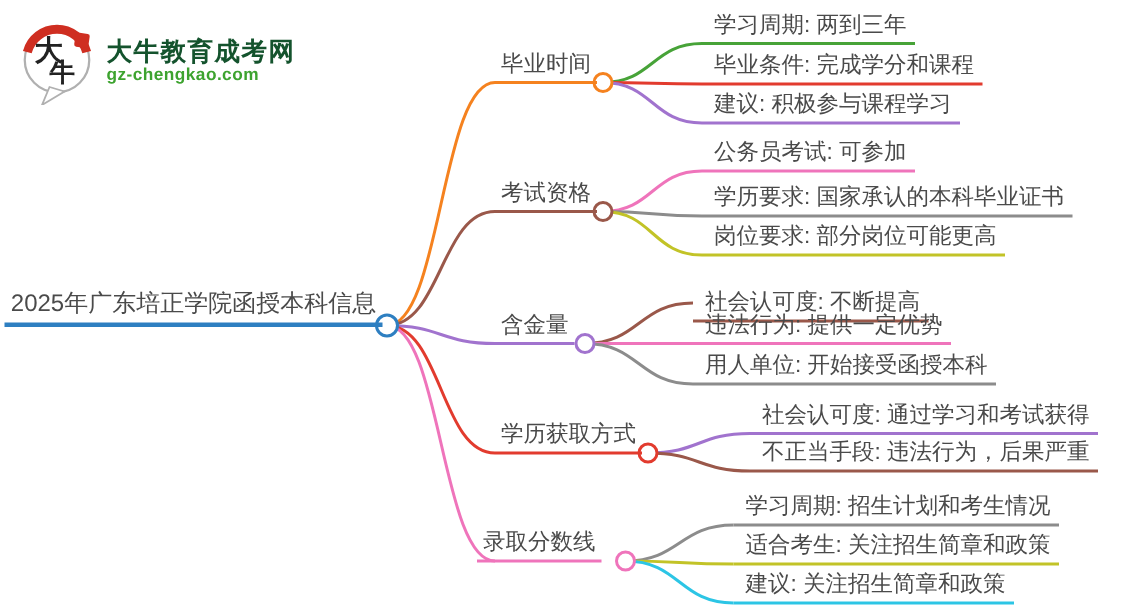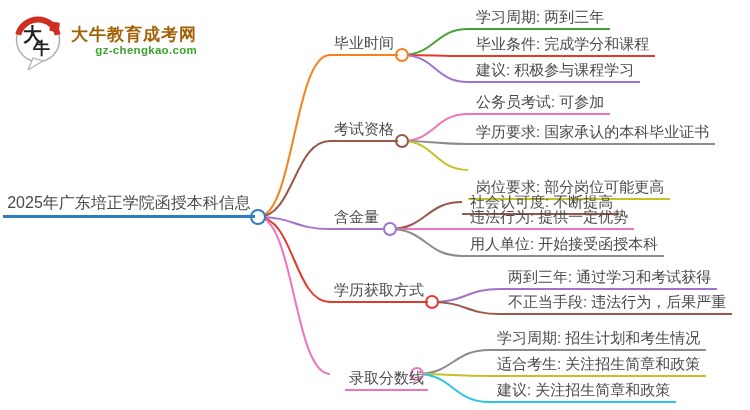--- a/index.html
+++ b/index.html
@@ -78,45 +78,45 @@
       <svg width="48" height="54">
         <circle cx="24" cy="24" r="21.5" fill="#ffffff" stroke="#b0b0b0" stroke-width="1.5"></circle>
         <path d="M19,42 L14,54 L29,45 Z" fill="#ffffff" stroke="#b0b0b0" stroke-width="1.2"></path>
         <path d="M4.2,18.7 A20.5,20.5 0 0 1 43.8,18.7" fill="none" stroke-width="6" stroke="#cf2e21"></path>
         <rect x="36" y="6" width="9.5" height="9.5" rx="1.5" transform="rotate(8 40 10)" fill="#cf2e21"></rect>
       </svg>
       <span class="ch1">大</span>
       <span class="ch2">牛</span>
     </div>
     <div class="logo-text">
-      <div class="site-name" style="color: #a16207;">大牛教育成考网</div>
-      <div class="site-domain" style="color: rgb(61, 163, 47); text-align: right;">gz-chengkao.com</div>
+      <div class="site-name" style="color: #14532d;">大牛教育成考网</div>
+      <div class="site-domain" style="color: rgb(61, 163, 47);">gz-chengkao.com</div>
     </div>
   </div>
 
   <div class="node root-node" style="left: 3px; top: 191px; border-bottom-color: rgb(46, 127, 193); text-align: center;">2025年广东培正学院函授本科信息</div>
 
   <div class="node branch" style="left: 330px; top: 32px; border-bottom-color: rgb(245, 130, 31);">毕业时间</div>
   <div class="node branch" style="left: 330px; top: 118px; border-bottom-color: rgb(154, 88, 74);">考试资格</div>
   <div class="node branch" style="left: 330px; top: 279px; border-bottom-color: rgb(226, 59, 46);">学历获取方式</div>
   <div class="node branch" style="left: 330px; top: 206px; border-bottom-color: rgb(161, 115, 206);">含金量</div>
-  <div class="node branch" style="left: 345px; top: 351px; border-bottom-color: rgb(239, 116, 187); margin-top: 16px;">录取分数线</div>
+  <div class="node branch" style="left: 318px; top: 351px; border-bottom-color: rgb(239, 116, 187);">录取分数线</div>
 
   <div class="node" style="left: 468px; top: 6px; border-bottom-color: rgb(71, 163, 56);">学习周期: 两到三年</div>
   <div class="node" style="left: 468px; top: 33px; border-bottom-color: rgb(226, 59, 46);">毕业条件: 完成学分和课程</div>
   <div class="node" style="left: 468px; top: 59px; border-bottom-color: rgb(161, 115, 206);">建议: 积极参与课程学习</div>
 
   <div class="node" style="left: 468px; top: 91px; border-bottom-color: rgb(239, 116, 187);">公务员考试: 可参加</div>
   <div class="node" style="left: 468px; top: 121px; border-bottom-color: rgb(140, 140, 140);">学历要求: 国家承认的本科毕业证书</div>
-  <div class="node" style="left: 468px; top: 147px; border-bottom-color: rgb(194, 195, 39); margin-top: 29px;">岗位要求: 部分岗位可能更高</div>
+  <div class="node" style="left: 468px; top: 147px; border-bottom-color: rgb(194, 195, 39);">岗位要求: 部分岗位可能更高</div>
 
   <div class="node" style="left: 462px; top: 191px; border-bottom-color: rgb(154, 88, 74);">社会认可度: 不断提高</div>
   <div class="node" style="left: 462px; top: 206px; border-bottom-color: rgb(239, 116, 187);">违法行为: 提供一定优势</div>
   <div class="node" style="left: 462px; top: 233px; border-bottom-color: rgb(140, 140, 140);">用人单位: 开始接受函授本科</div>
 
-  <div class="node" style="left: 500px; top: 266px; border-bottom-color: rgb(161, 115, 206);">两到三年: 通过学习和考试获得</div>
+  <div class="node" style="left: 500px; top: 266px; border-bottom-color: rgb(161, 115, 206);">社会认可度: 通过学习和考试获得</div>
   <div class="node" style="left: 500px; top: 291px; border-bottom-color: rgb(154, 88, 74);">不正当手段: 违法行为，后果严重</div>
 
   <div class="node" style="left: 489px; top: 327px; border-bottom-color: rgb(140, 140, 140);">学习周期: 招生计划和考生情况</div>
   <div class="node" style="left: 489px; top: 353px; border-bottom-color: rgb(194, 195, 39);">适合考生: 关注招生简章和政策</div>
   <div class="node" style="left: 489px; top: 379px; border-bottom-color: rgb(44, 197, 229);">建议: 关注招生简章和政策</div>
 
 </div>
 
 </body></html>

